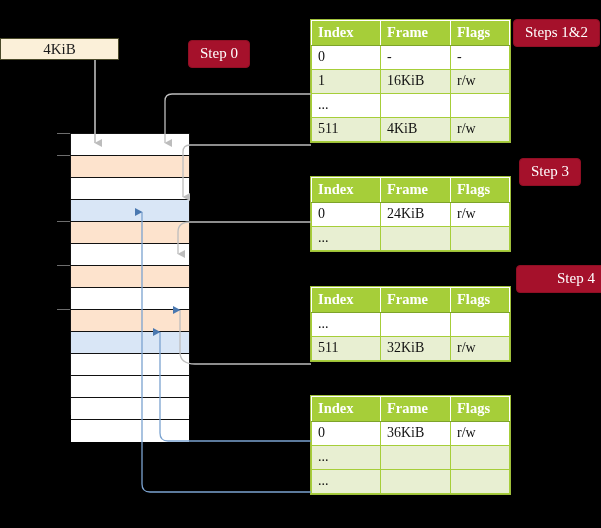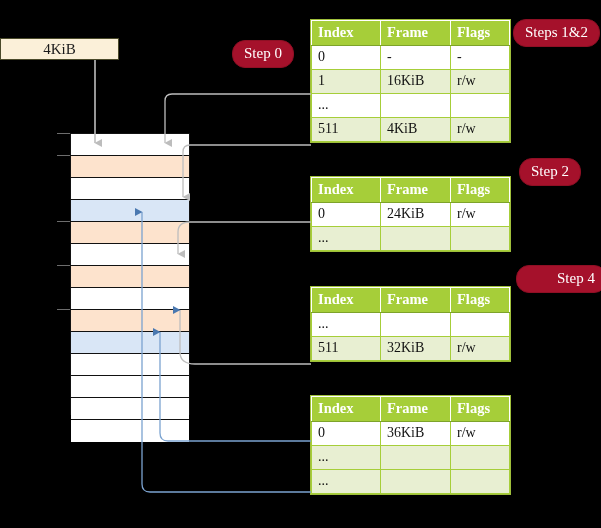--- a/index.html
+++ b/index.html
@@ -17,21 +17,21 @@
 
   
   .step-badge {
     position: absolute;
     background: #a5112b;
     color: #ffffff;
     font-family: "Liberation Serif", "DejaVu Serif", serif;
     font-size: 15px;
     line-height: 1;
     padding: 5px 11px 6px 11px;
-    border-radius: 13px;
+    border-radius: 4px;
     border: 1px solid #8f0f24;
     box-shadow: 0 1px 0 rgba(0,0,0,0.5);
     white-space: nowrap;
   }
 
   
   .kib-box {
     position: absolute;
     left: 0px;
     top: 38px;
@@ -243,23 +243,23 @@
         <tr class="alt">
           <td class="col-index">...</td>
           <td class="col-frame"></td>
           <td class="col-flags"></td>
         </tr>
       </tbody>
     </table>
   </div>
 
 <div id="badges-root">
-    <div class="step-badge" style="left: 188px; top: 40px; margin-left: 44px;">Step 0</div>
+    <div class="step-badge" style="left: 188px; top: 40px;">Step 0</div>
     <div class="step-badge" style="left: 513px; top: 19px;">Steps 1&amp;2</div>
-    <div class="step-badge" style="left: 519px; top: 158px;">Step 2</div>
+    <div class="step-badge" style="left: 519px; top: 158px;">Step 3</div>
     <div class="step-badge" style="left: 516px; top: 265px; padding-left: 40px;">Step 4</div>
   </div>
 
 <svg id="connectors" viewBox="0 0 601 528" xmlns="http://www.w3.org/2000/svg">
   <defs>
     <marker id="arrowDown" markerWidth="9" markerHeight="9" refX="4.5" refY="8" orient="auto" markerUnits="userSpaceOnUse">
       <path d="M0.5,1 L8.5,1 L4.5,8.5 Z" fill="#bdbdbd"></path>
     </marker>
     <marker id="arrowUp" markerWidth="9" markerHeight="9" refX="4.5" refY="8" orient="auto" markerUnits="userSpaceOnUse">
       <path d="M0.5,1 L8.5,1 L4.5,8.5 Z" fill="#4a78b0"></path>

